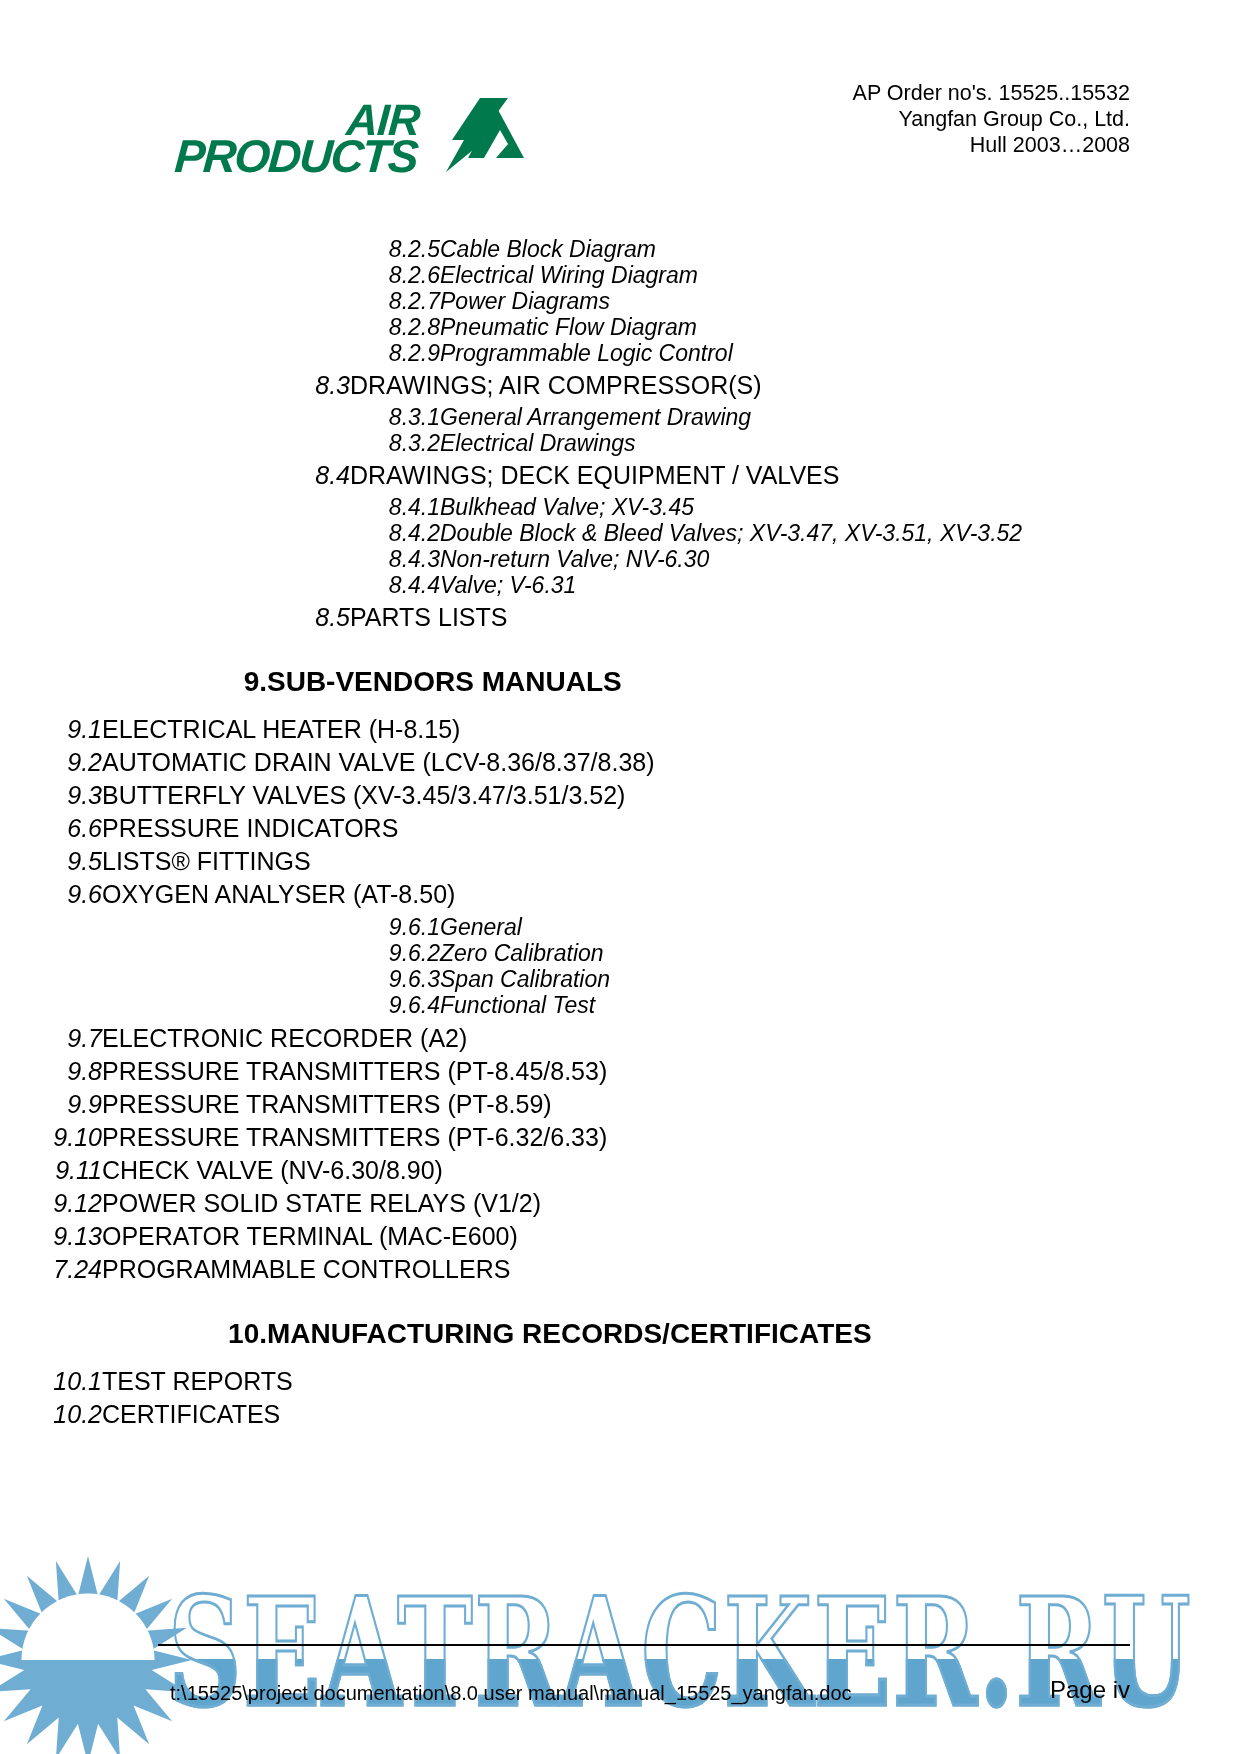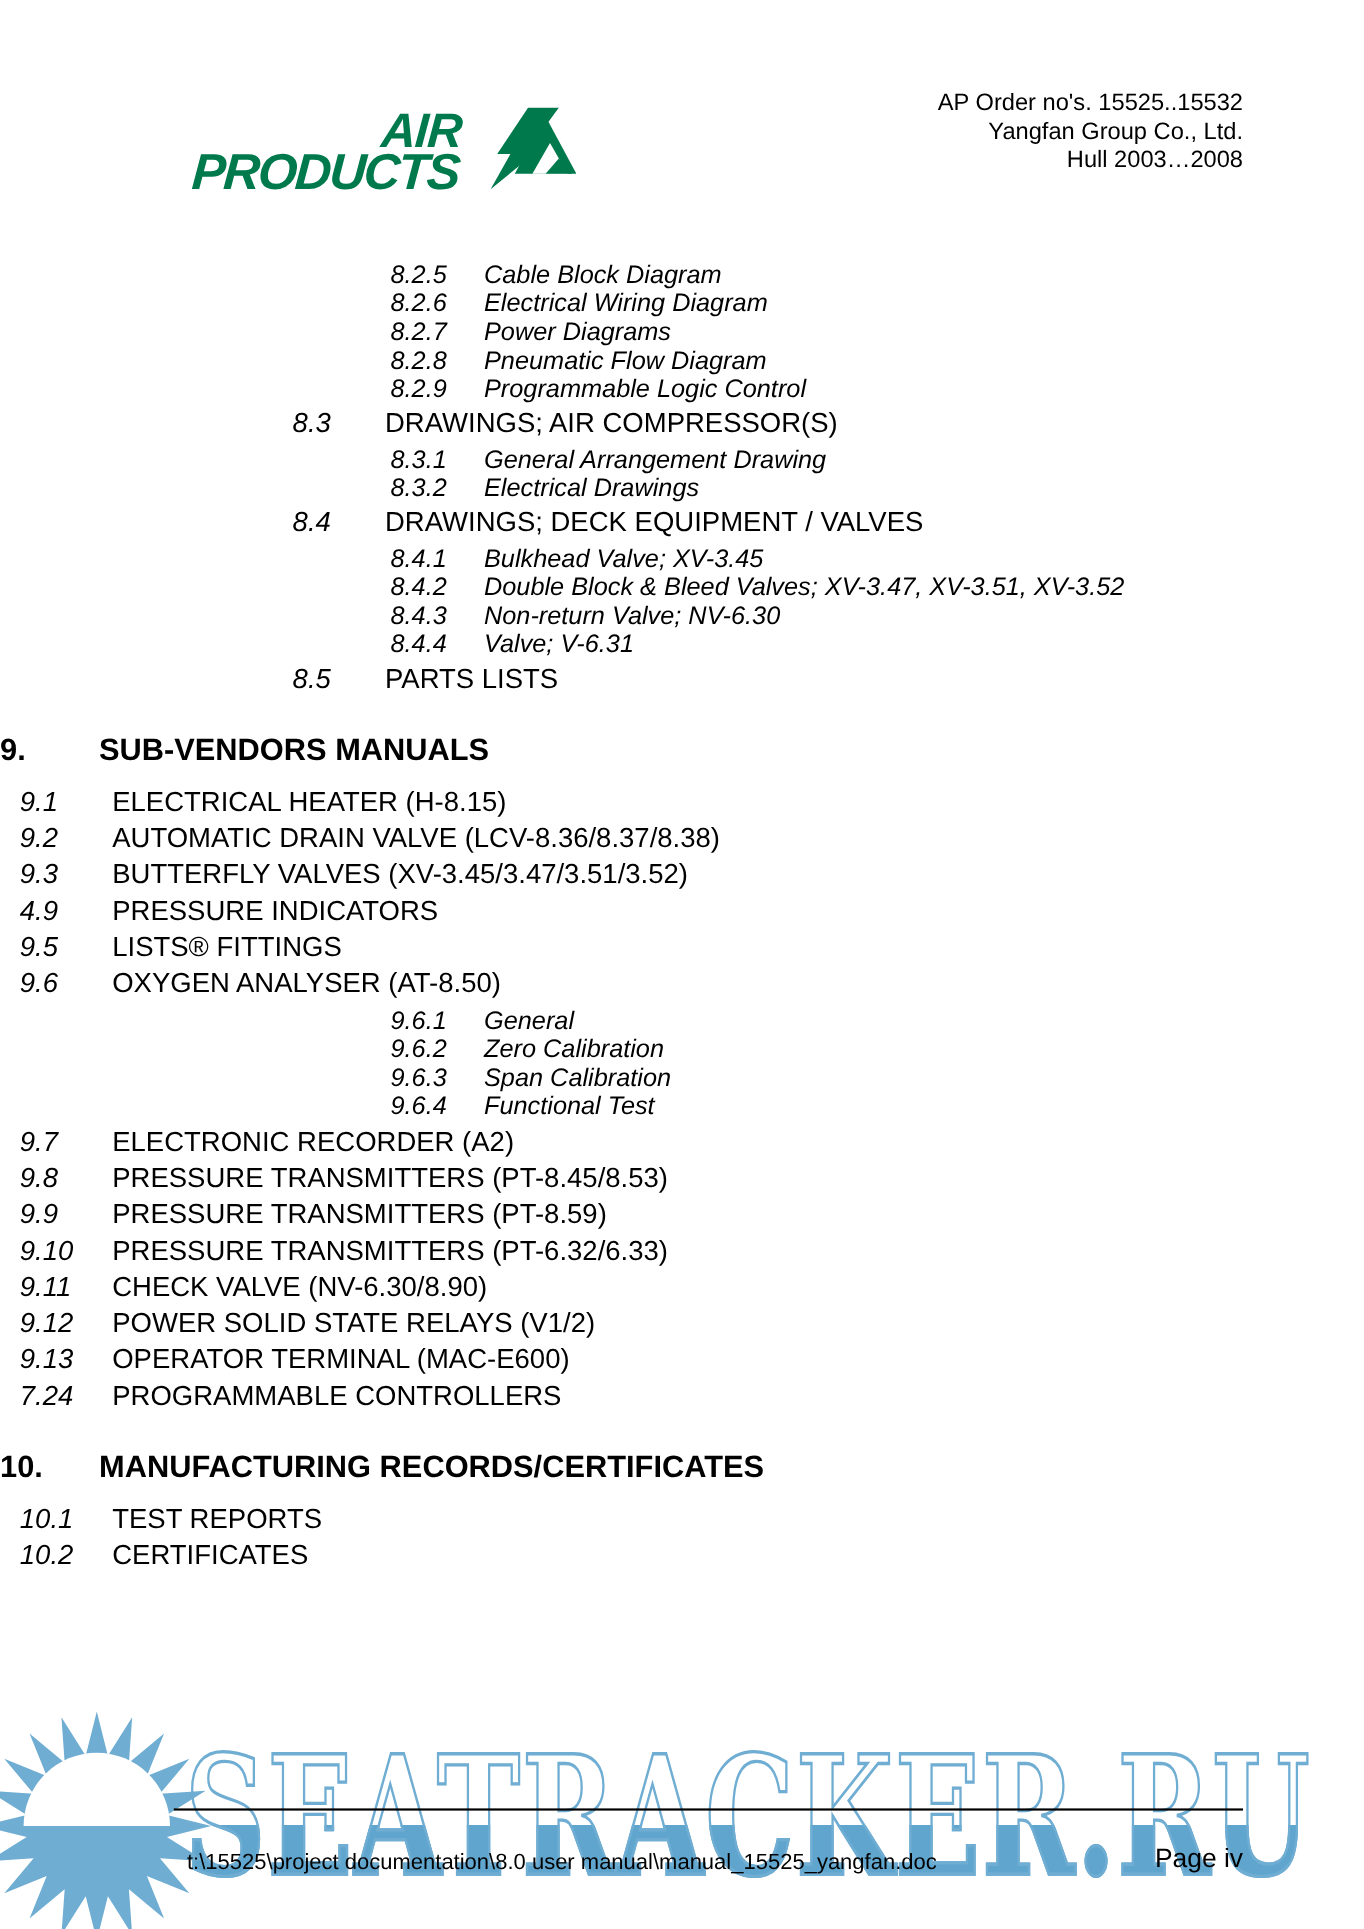--- a/index.html
+++ b/index.html
@@ -20,28 +20,28 @@
   .emblem { margin-left:10px; margin-bottom:1px; }
 
   .order-info {
     position:absolute; top:80px; right:110px; text-align:right;
     font-size:21.5px; line-height:26px;
   }
 
   
   .toc { position:absolute; left:0; top:236px; width:1240px; }
   .row { white-space:nowrap; }
-  .row .num { display:inline-block; }
+  .row .num { display:inline-block;text-align:right; }
   .l3 { font-style:italic; font-size:23px; line-height:26px; padding-left:355px; }
   .l3 .num { width:85px; }
   .l2, .l2m { font-size:25px; line-height:26px; padding-left:266px; }
   .l2 { margin:6px 0; }
   .l2m { margin:7px 0;padding-left:18px; }
   .l2 .num, .l2m .num { width:84px;font-style:italic; }
-  .h { font-weight:bold; font-size:28px; line-height:32px; margin:36px 0 18px 0; }
+  .h { font-weight:bold; font-size:28px; line-height:32px; padding-left:177px; margin:36px 0 18px 0; }
   .h .num { width:90px; }
 
   
   .footer-line { position:absolute; left:158px; top:1644px; width:972px; height:2px; background:#000; z-index:3; }
   .footer-path { position:absolute; left:170px; top:1682px; font-size:20px; z-index:3;text-align:center; }
   .footer-page { position:absolute; right:110px; top:1676px; font-size:24px; z-index:3; }
 
   
   .watermark {
     position:absolute; left:168px; top:1577px; z-index:1;
@@ -91,21 +91,21 @@
     <div class="row l3"><span class="num">8.4.1</span><span class="label">Bulkhead Valve; XV-3.45</span></div>
     <div class="row l3"><span class="num">8.4.2</span><span class="label">Double Block &amp; Bleed Valves; XV-3.47, XV-3.51, XV-3.52</span></div>
     <div class="row l3"><span class="num">8.4.3</span><span class="label">Non-return Valve; NV-6.30</span></div>
     <div class="row l3"><span class="num">8.4.4</span><span class="label">Valve; V-6.31</span></div>
     <div class="row l2"><span class="num">8.5</span><span class="label">PARTS LISTS</span></div>
 
     <div class="row h"><span class="num">9.</span><span class="label">SUB-VENDORS MANUALS</span></div>
     <div class="row l2m"><span class="num">9.1</span><span class="label">ELECTRICAL HEATER (H-8.15)</span></div>
     <div class="row l2m"><span class="num">9.2</span><span class="label">AUTOMATIC DRAIN VALVE (LCV-8.36/8.37/8.38)</span></div>
     <div class="row l2m"><span class="num">9.3</span><span class="label">BUTTERFLY VALVES (XV-3.45/3.47/3.51/3.52)</span></div>
-    <div class="row l2m"><span class="num">4.9</span><span class="label">PRESSURE INDICATORS</span></div>
+    <div class="row l2m"><span class="num">6.6</span><span class="label">PRESSURE INDICATORS</span></div>
     <div class="row l2m"><span class="num">9.5</span><span class="label">LISTS® FITTINGS</span></div>
     <div class="row l2m"><span class="num">9.6</span><span class="label">OXYGEN ANALYSER (AT-8.50)</span></div>
     <div class="row l3"><span class="num">9.6.1</span><span class="label">General</span></div>
     <div class="row l3"><span class="num">9.6.2</span><span class="label">Zero Calibration</span></div>
     <div class="row l3"><span class="num">9.6.3</span><span class="label">Span Calibration</span></div>
     <div class="row l3"><span class="num">9.6.4</span><span class="label">Functional Test</span></div>
     <div class="row l2m"><span class="num">9.7</span><span class="label">ELECTRONIC RECORDER (A2)</span></div>
     <div class="row l2m"><span class="num">9.8</span><span class="label">PRESSURE TRANSMITTERS (PT-8.45/8.53)</span></div>
     <div class="row l2m"><span class="num">9.9</span><span class="label">PRESSURE TRANSMITTERS (PT-8.59)</span></div>
     <div class="row l2m"><span class="num">9.10</span><span class="label">PRESSURE TRANSMITTERS (PT-6.32/6.33)</span></div>

